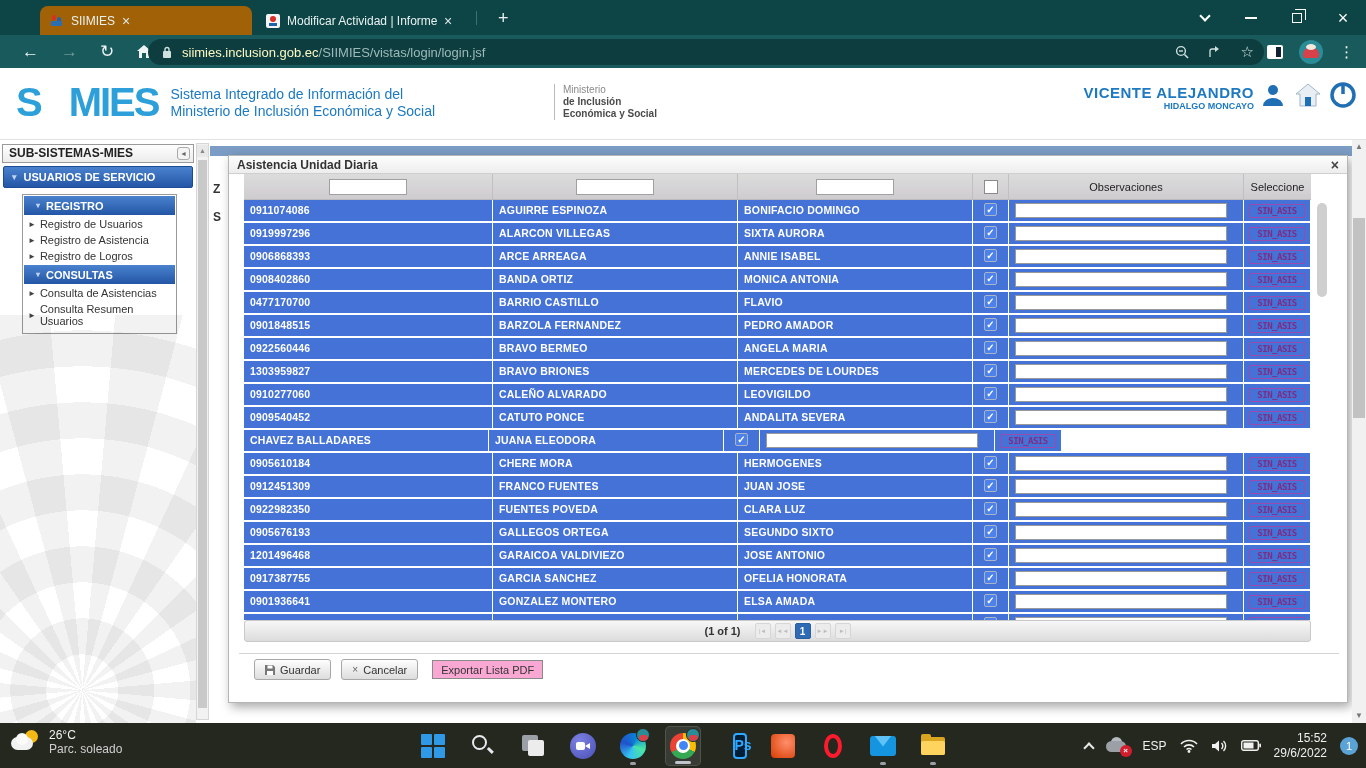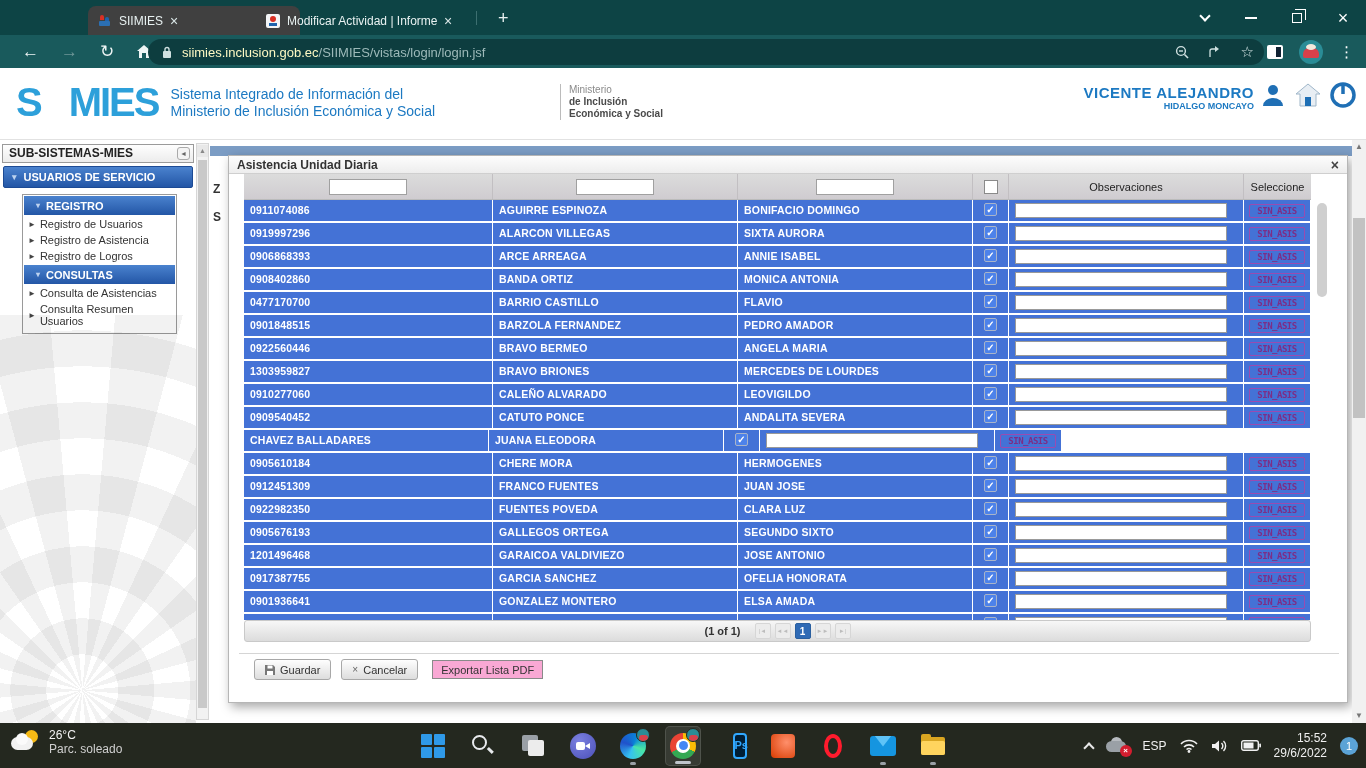--- a/index.html
+++ b/index.html
@@ -4,21 +4,21 @@
 <style>
   * { margin:0; padding:0; box-sizing:border-box; }
   html,body { width:1366px; height:768px; overflow:hidden; }
   body { font-family:"Liberation Sans", sans-serif; background:#fff; }
   .screen { position:relative; width:1366px; height:768px; overflow:hidden; }
 
   
   .tabstrip { position:absolute; left:0; top:0; width:1366px; height:35px; background:#0d4445; }
   .tab { position:absolute; top:6px; height:29px; display:flex; align-items:center; gap:7px;
          padding:0 10px; color:#e8f1f1; font-size:12px; }
-  .tab.active { background:#404040; border-radius:8px 8px 0 0;margin-left:48px; }
+  .tab.active { background:#a16207; border-radius:8px 8px 0 0; }
   .tab .title { max-width:150px; overflow:hidden; white-space:nowrap; }
   .tab-close { color:#dbe8e8; font-size:14px; cursor:default; line-height:1; }
   .favicon { width:14px; height:14px; position:relative; flex:0 0 14px; }
   .fav1 .p1 { position:absolute; left:2px; top:1px; width:4px; height:5px; background:#d93025; border-radius:2px 2px 0 0;}
   .fav1 .p2 { position:absolute; left:7px; top:3px; width:4px; height:5px; background:#1f63ad; border-radius:2px 2px 0 0;}
   .fav1 .p3 { position:absolute; left:1px; top:7px; width:11px; height:5px; background:#2b6fb3; border-radius:1px;}
   .fav2 { background:#f3f5f7; border-radius:2px; }
   .fav2 .dot { position:absolute; left:4px; top:2px; width:6px; height:6px; background:#d93025; border-radius:50%; }
   .fav2 .bar { position:absolute; left:3px; top:9px; width:8px; height:3px; background:#1f63ad; }
   .tab-divider { position:absolute; top:11px; width:1px; height:14px; background:#3c6f70; }
@@ -53,21 +53,21 @@
   .appheader { position:absolute; left:0; top:68px; width:1366px; height:72px; background:#fff; border-bottom:1px solid #e2e2e2; }
   .logo { position:absolute; left:16px; top:12px; display:flex; align-items:flex-start; }
   .logo-text { font-size:40px; font-weight:bold; color:#2da0da; letter-spacing:-2px; line-height:44px; }
   .logo-people { display:inline-block; position:relative; width:26px; height:40px; margin:0 1px; }
   .lp { position:absolute; width:10px; }
   .lp .head { width:7px; height:7px; border-radius:50%; margin:0 auto 1px; }
   .lp .bod { width:10px; height:12px; border-radius:3px 3px 1px 1px; }
   .lp1 { left:1px; top:6px; } .lp1 .head{background:#d93025;} .lp1 .bod{background:#1f63ad;}
   .lp2 { left:13px; top:14px; } .lp2 .head{background:#1f63ad;} .lp2 .bod{background:#d93025;}
   .tagline { margin-left:12px; padding-top:6px; color:#1c79c2; font-size:14px; line-height:17px; }
-  .ministry { position:absolute; left:520px; top:14px; display:flex; align-items:center; gap:14px; }
+  .ministry { position:absolute; left:520px; top:14px; display:flex; align-items:center; gap:8px; }
   .mlogo { position:relative; width:26px; height:40px; }
   .mp { position:absolute; width:9px; }
   .mp .head { width:6px; height:6px; border-radius:50%; margin:0 auto 1px; }
   .mp .bod { width:9px; height:10px; border-radius:2px 2px 0 0; }
   .mp1 { left:8px; top:2px; } .mp1 .head{background:#f2b705;} .mp1 .bod{background:#f2b705;}
   .mp2 { left:2px; top:14px; } .mp2 .head{background:#1f63ad;} .mp2 .bod{background:#1f63ad;}
   .mp3 { left:10px; top:24px; } .mp3 .head{background:#d93025;} .mp3 .bod{background:#d93025;}
   .mtext { border-left:1px solid #bbb; padding-left:8px; font-size:10px; color:#8a8a8a; line-height:12px; }
   .mtext .b { color:#4a4a4a; font-weight:bold; }
   .userblock { position:absolute; right:112px; top:16px; text-align:right; color:#1c79c2; }
@@ -183,21 +183,21 @@
   .ic-chat:before { content:""; position:absolute; left:6px; top:9px; width:9px; height:8px; background:#fff; border-radius:2px; }
   .ic-chat:after { content:""; position:absolute; left:15px; top:10px; border-top:3px solid transparent; border-bottom:3px solid transparent; border-right:5px solid #fff; }
   .ic-edge { width:26px; height:26px; border-radius:50%; background:conic-gradient(from 200deg, #35c1f1, #2052cb, #0883d8, #49e6a6, #35c1f1); }
   .badgepic { position:absolute; right:-4px; top:-5px; width:14px; height:14px; border-radius:50%; background:#2a8c96; border:1px solid #24281f; overflow:hidden; }
   .badgepic:before { content:""; position:absolute; left:2px; top:6px; width:9px; height:6px; background:#d8404a; border-radius:3px; }
   .ic-chrome { width:26px; height:26px; border-radius:50%;
     background:conic-gradient(from -120deg, #ea4335 0 33%, #fbbc05 33% 66%, #34a853 66% 100%); }
   .ic-chrome:before { content:""; position:absolute; left:6px; top:6px; width:14px; height:14px; border-radius:50%; background:#fff; }
   .ic-chrome:after { content:""; position:absolute; left:8.5px; top:8.5px; width:9px; height:9px; border-radius:50%; background:#4286f5; }
   .ic-ps { width:14px; height:26px; background:#001e36; border:2px solid #31a8ff; border-radius:4px;
-           color:#31a8ff; font-size:11px; font-weight:bold; text-align:center; line-height:21px;margin-left:13px; }
+           color:#31a8ff; font-size:14px; font-weight:bold; text-align:center; line-height:21px;margin-left:13px; }
   .ic-office { width:24px; height:24px; border-radius:4px; background:radial-gradient(circle at 65% 35%, #ff8f6b, #d83b01); }
   .ic-opera { width:18px; height:24px; border:4.5px solid #ff1b2d; border-radius:50%; margin:0 auto; }
   .ic-mail { width:26px; height:20px; background:#1595e0; border-radius:3px; position:relative; overflow:hidden; }
   .ic-mail:before { content:""; position:absolute; left:-4px; top:-11px; width:34px; height:22px; background:#5fc3f7; transform:rotate(0deg); clip-path:polygon(0 0, 100% 0, 50% 100%); }
   .ic-folder .back { position:absolute; left:1px; top:4px; width:24px; height:18px; background:#d9a521; border-radius:2px; }
   .ic-folder .tabp { position:absolute; left:1px; top:1px; width:10px; height:6px; background:#d9a521; border-radius:2px 2px 0 0; }
   .ic-folder .front { position:absolute; left:1px; top:8px; width:24px; height:14px; background:#ffd45e; border-radius:2px; }
 
   .tray { position:absolute; right:8px; top:0; height:45px; display:flex; align-items:center; gap:13px; }
   .tray-chev { width:8px; height:8px; border-left:2px solid #e8e8e8; border-top:2px solid #e8e8e8; transform:rotate(45deg); margin-top:4px; }

